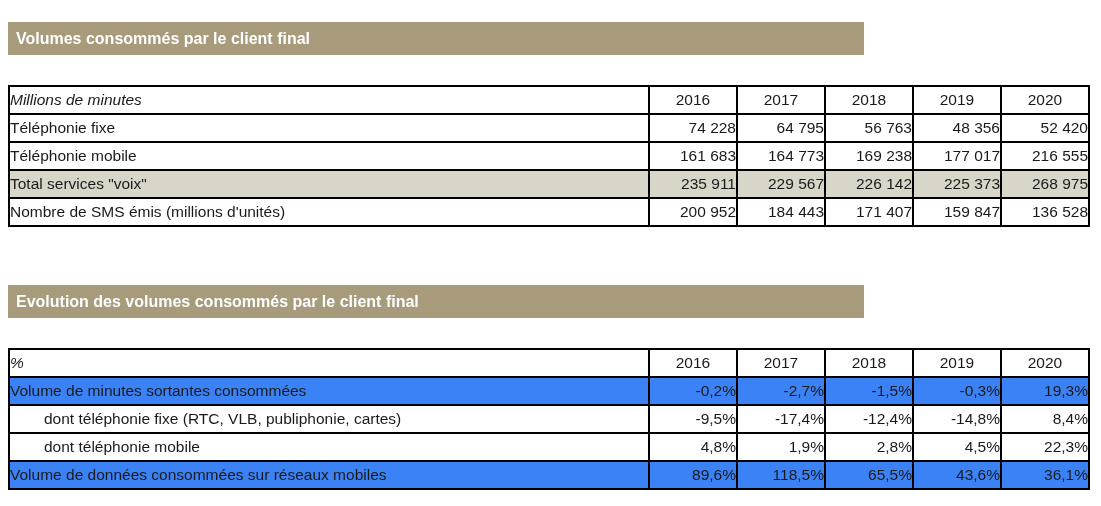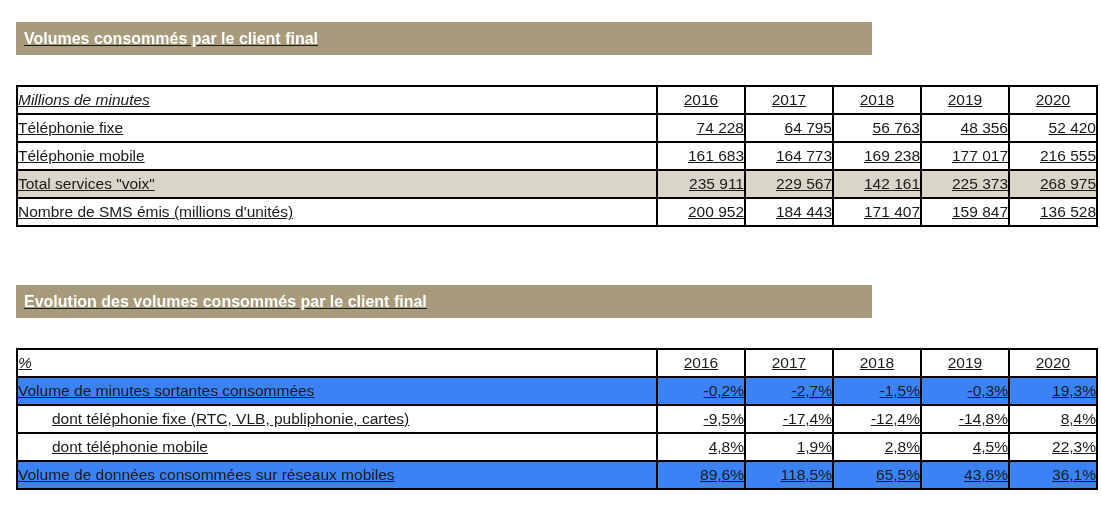--- a/index.html
+++ b/index.html
@@ -4,21 +4,21 @@
 <style>
   html, body { margin: 0; padding: 0; }
   body {
     width: 1101px; height: 506px;
     background: #ffffff;
     position: relative;
     font-family: "Liberation Sans", "DejaVu Sans", sans-serif;
     color: #1a1a1a;
     overflow: hidden;
   }
-  .tbl-block { position: absolute; left: 16px; width: 856px; text-decoration: underline; }
+  .tbl-block { position: absolute; left: 8px; width: 856px; }
   #table1-block { top: 22px; }
   #table2-block { top: 285px; border-radius: 17px; }
 
   .tbl-title {
     background: #a79b7c;
     color: #ffffff;
     font-weight: bold;
     font-size: 16px;
     height: 33px;
     line-height: 33px;
@@ -92,21 +92,21 @@
       <td class="num">161 683</td>
       <td class="num">164 773</td>
       <td class="num">169 238</td>
       <td class="num">177 017</td>
       <td class="num">216 555</td>
     </tr>
     <tr class="total-row">
       <td class="lbl">Total services "voix"</td>
       <td class="num">235 911</td>
       <td class="num">229 567</td>
-      <td class="num">142 161</td>
+      <td class="num">226 142</td>
       <td class="num">225 373</td>
       <td class="num">268 975</td>
     </tr>
     <tr>
       <td class="lbl">Nombre de SMS émis (millions d'unités)</td>
       <td class="num">200 952</td>
       <td class="num">184 443</td>
       <td class="num">171 407</td>
       <td class="num">159 847</td>
       <td class="num">136 528</td>

